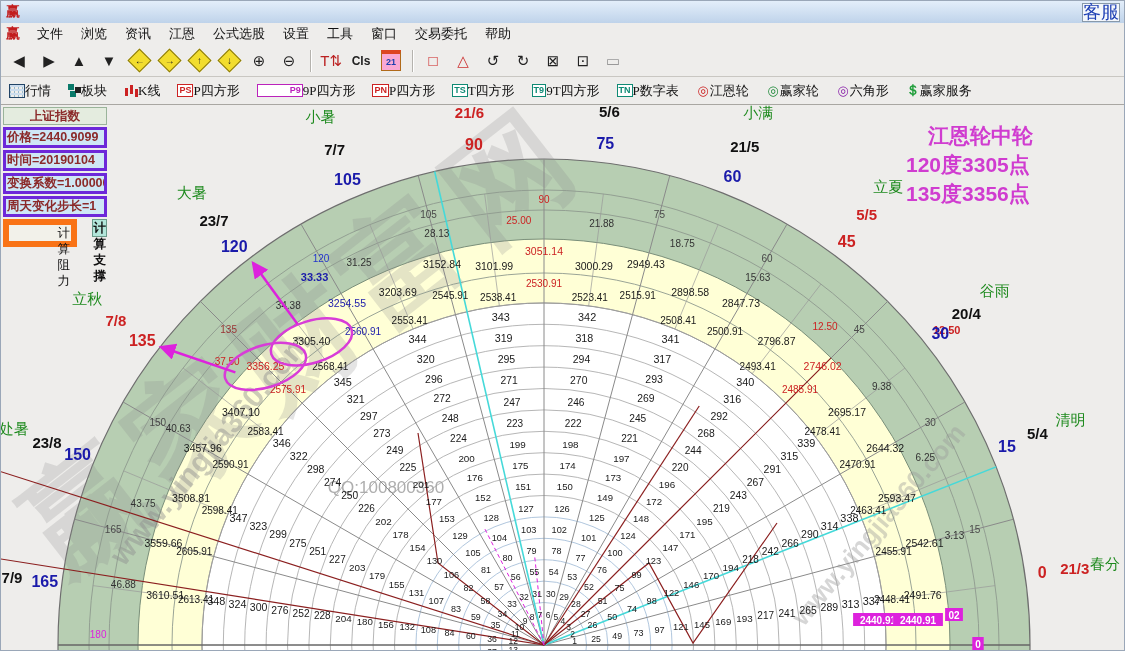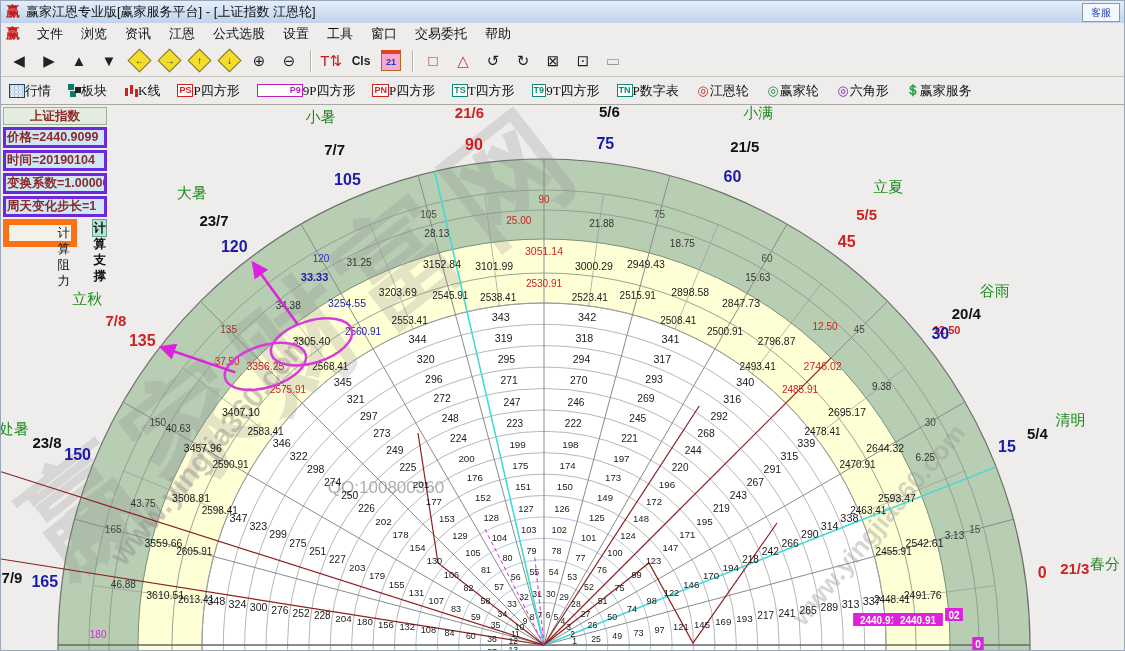--- a/index.html
+++ b/index.html
@@ -4,21 +4,21 @@
 <style>
   html,body{margin:0;padding:0;}
   body{font-family:"Liberation Sans","DejaVu Sans",sans-serif;}
   #app{position:relative;width:1125px;height:651px;overflow:hidden;background:#eeedeb;border:1px solid #9aa7b8;box-sizing:border-box;}
   
   #titlebar{position:absolute;left:0;top:0;width:1125px;height:22px;
     background:linear-gradient(#e3eefa,#bfd3ea);display:flex;align-items:center;
     border-bottom:1px solid #8fa3bb;font-size:13px;color:#111;}
   #titlebar .logo{color:#c21d1d;font-weight:bold;font-size:14px;margin:0 6px 0 5px;}
   #kefu{margin-left:auto;margin-right:6px;background:#f4f7fb;border:1px solid #8899aa;
-    color:#1d3fb4;font-size:10px;padding:0px 8px;height:17px;line-height:17px;cursor:pointer;}
+    color:#1d3fb4;font-size:18px;padding:0px 0;height:17px;line-height:17px;cursor:pointer;}
   
   #menubar{position:absolute;left:0;top:22px;width:1125px;height:22px;background:#eeedeb;
     display:flex;align-items:center;font-size:13px;color:#111;border-bottom:1px solid #d7d5d0;}
   #menubar .logo{color:#c21d1d;font-weight:bold;font-size:14px;margin:0 8px 0 5px;}
   .menu-item{padding:2px 9px;cursor:default;}
   
   #toolbar1{position:absolute;left:0;top:44px;width:1125px;height:32px;background:#eeedeb;
     border-bottom:1px solid #c9c7c2;display:flex;align-items:center;padding-left:4px;box-sizing:border-box;}
   .tb1-btn{width:26px;height:24px;display:flex;align-items:center;justify-content:center;
     font-size:15px;margin-right:2px;cursor:pointer;border:1px solid transparent;}
@@ -60,21 +60,20 @@
   
   #annotation{position:absolute;left:905px;top:16px;font-size:21px;font-weight:bold;line-height:29px;white-space:nowrap;}
   #annotation div:first-child{padding-left:22px;}
 </style>
 </head>
 <body>
 
 <div id="app">
   <div id="titlebar">
     <span class="logo">赢</span>
-    <span>赢家江恩专业版[赢家服务平台] - [上证指数 江恩轮]</span>
     <span id="kefu">客服</span>
   </div>
   <div id="menubar">
     <span class="logo">赢</span>
   <span class="menu-item">文件</span>
       <span class="menu-item">浏览</span>
       <span class="menu-item">资讯</span>
       <span class="menu-item">江恩</span>
       <span class="menu-item">公式选股</span>
       <span class="menu-item">设置</span>
@@ -587,14 +586,19 @@
           <div class="row">时间=20190104</div>
           <div class="row">变换系数=1.00000</div>
           <div class="row">周天变化步长=1</div>
         </div>
       <div class="btns">
         <span class="btn1">计算阻力</span>
         <span class="btn2">计算支撑</span>
       </div>
     </div>
 
+    <div id="annotation" style="color: rgb(208, 60, 208);">
+        <div>江恩轮中轮</div>
+        <div>120度3305点</div>
+        <div>135度3356点</div>
+      </div>
   </div>
 </div>
 
 </body></html>

